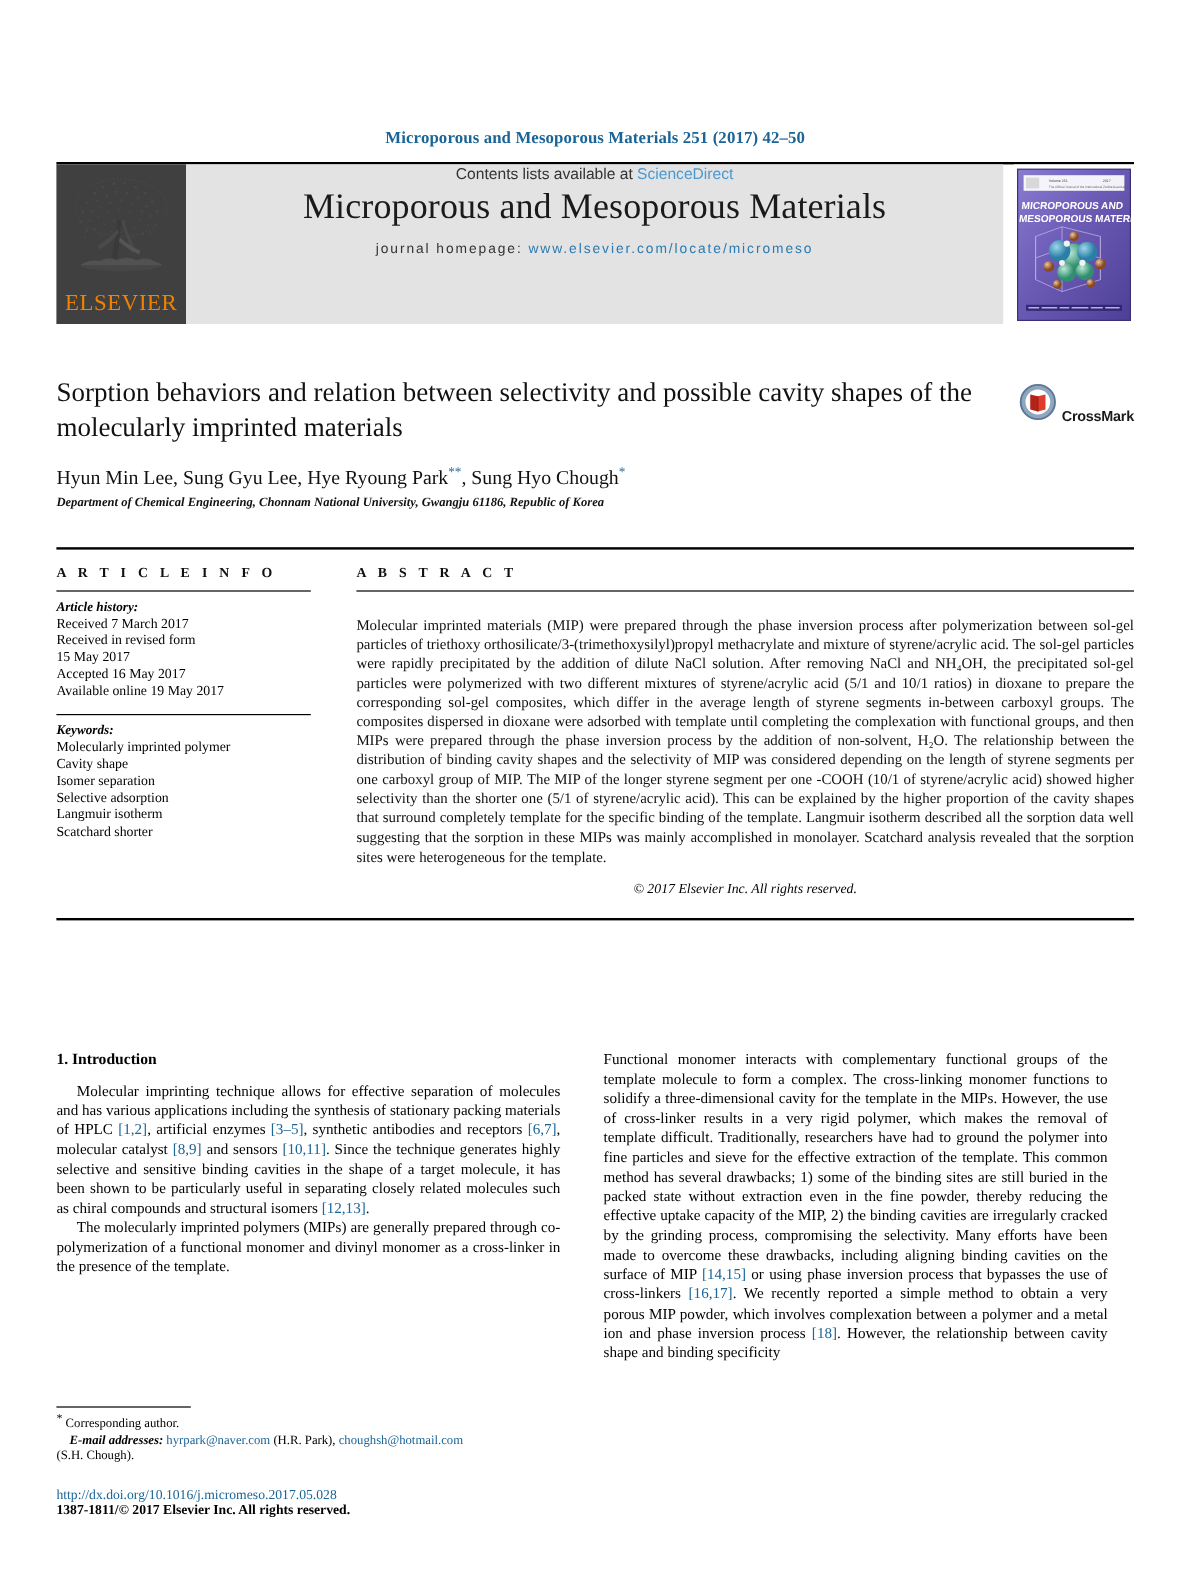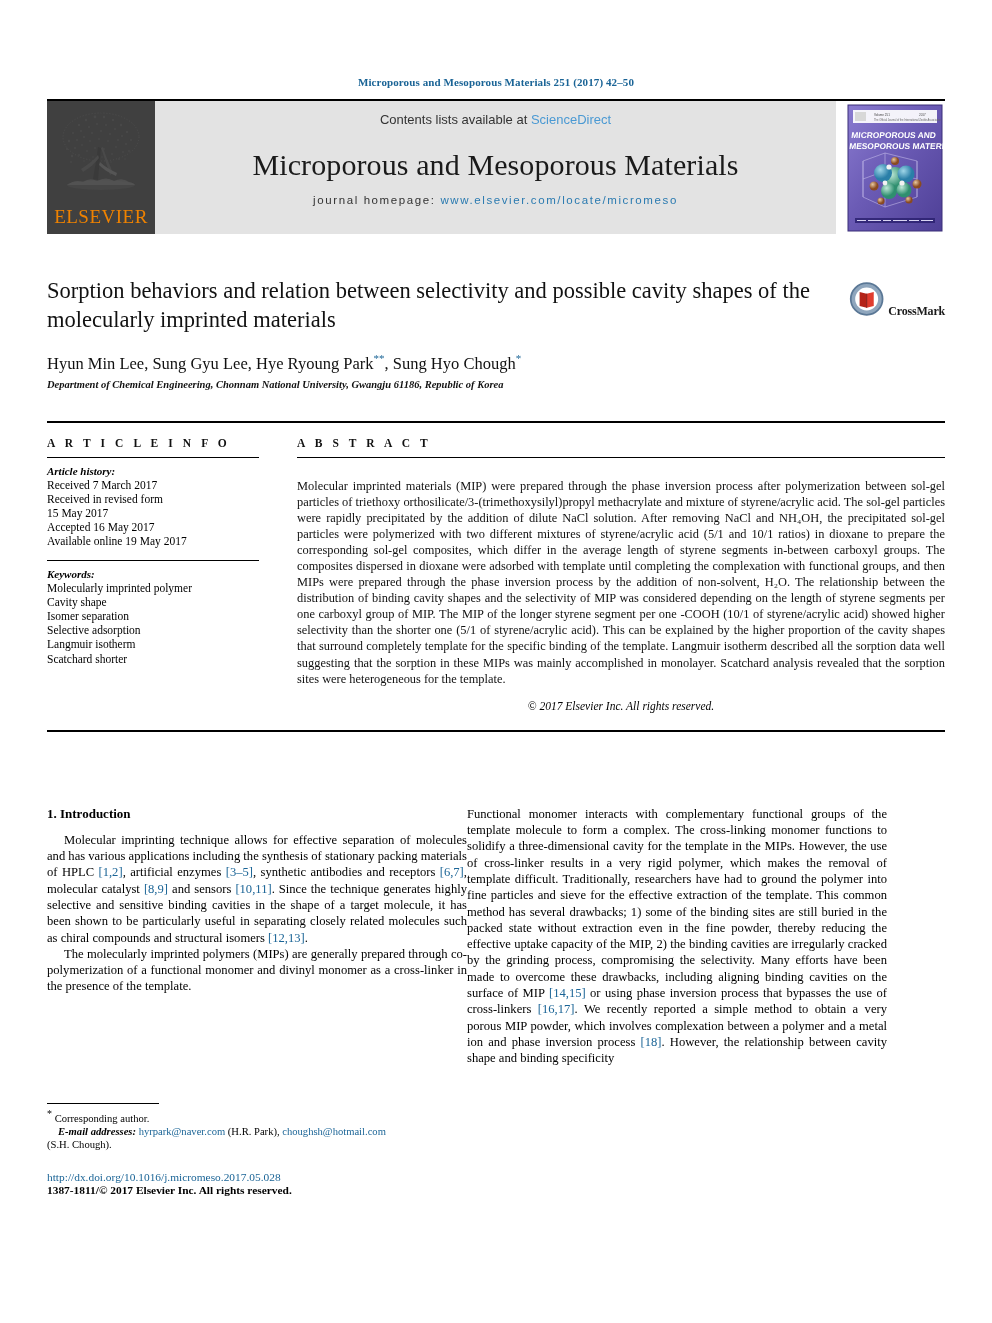--- a/index.html
+++ b/index.html
@@ -13,24 +13,24 @@
     position: relative;
     overflow: hidden;
   }
 
   .page { position: relative; width: 992px; height: 1323px; padding: 0; }
 
   
   .running-head {
     text-align: center;
     font-family: "Liberation Serif", serif;
-    font-size: 11px;
+    font-size: 14px;
     color: #1a6496;
     font-weight: bold;
-    padding-top: 76px;
+    padding-top: 108px;
     letter-spacing: 0.1px;
   }
 
   
   .masthead-wrap {
     margin: 11px 47px 0 47px;
     border-top: 2.5px solid #000;
     padding-top: 0;
     position: relative;
     height: 133px;
@@ -54,36 +54,35 @@
     letter-spacing: 0.5px;
     color: #ef8200;
     text-align: center;
     font-weight: normal;
     margin-top: 1px;
   }
   .masthead-center {
     flex: 1 1 auto;
     background: #e3e3e3;
     text-align: center;
-    padding-top: 11px;
     position: relative;
   }
   .contents-line {
     font-family: "Liberation Sans", sans-serif;
     font-size: 13px;
     color: #333;
   }
   .contents-line .sd {
     color: #4a99d3;
   }
   .journal-title {
     font-family: "Liberation Serif", serif;
     font-size: 30px;
     color: #1a1a1a;
-    margin-top: 21px;
+    margin-top: 4px;
     font-weight: normal;
     letter-spacing: 0.1px;
   }
   .homepage-line {
     font-family: "Liberation Sans", sans-serif;
     font-size: 11.5px;
     color: #333;
     letter-spacing: 1.6px;
     margin-top: 12px;
   }
@@ -128,21 +127,21 @@
   .crossmark {
     position: absolute;
     right: 0;
     top: 2px;
     width: 96px;
     height: 42px;
     display: flex;
     align-items: center;
   }
   .crossmark-label {
-    font-family: Liberation Serif, serif;
+    font-family: Liberation Sans, sans-serif;
     font-weight: bold;
     font-size: 12px;
     color: #1a1a1a;
     margin-left: 4px;
     letter-spacing: -0.2px;
     margin-top: 24px;
   }
 
   
   .info-abstract {
@@ -195,22 +194,23 @@
   .copyright {
     font-family: "Liberation Serif", serif;
     font-size: 11.5px;
     text-align: center;
     margin-top: 13px;
     font-style: italic;
   }
 
   
   .body-cols {
-    margin: 74px 47px 0 47px;
+    margin: 108px 47px 0 47px;
     display: flex;
+    gap: 36px;
   }
   .body-col { width: 420px; flex: 0 0 420px; position: relative; }
   .sect-title {
     font-family: "Liberation Serif", serif;
     font-weight: bold;
     font-size: 13px;
     margin: 0 0 10px 0;
   }
   .para {
     font-family: "Liberation Serif", serif;

